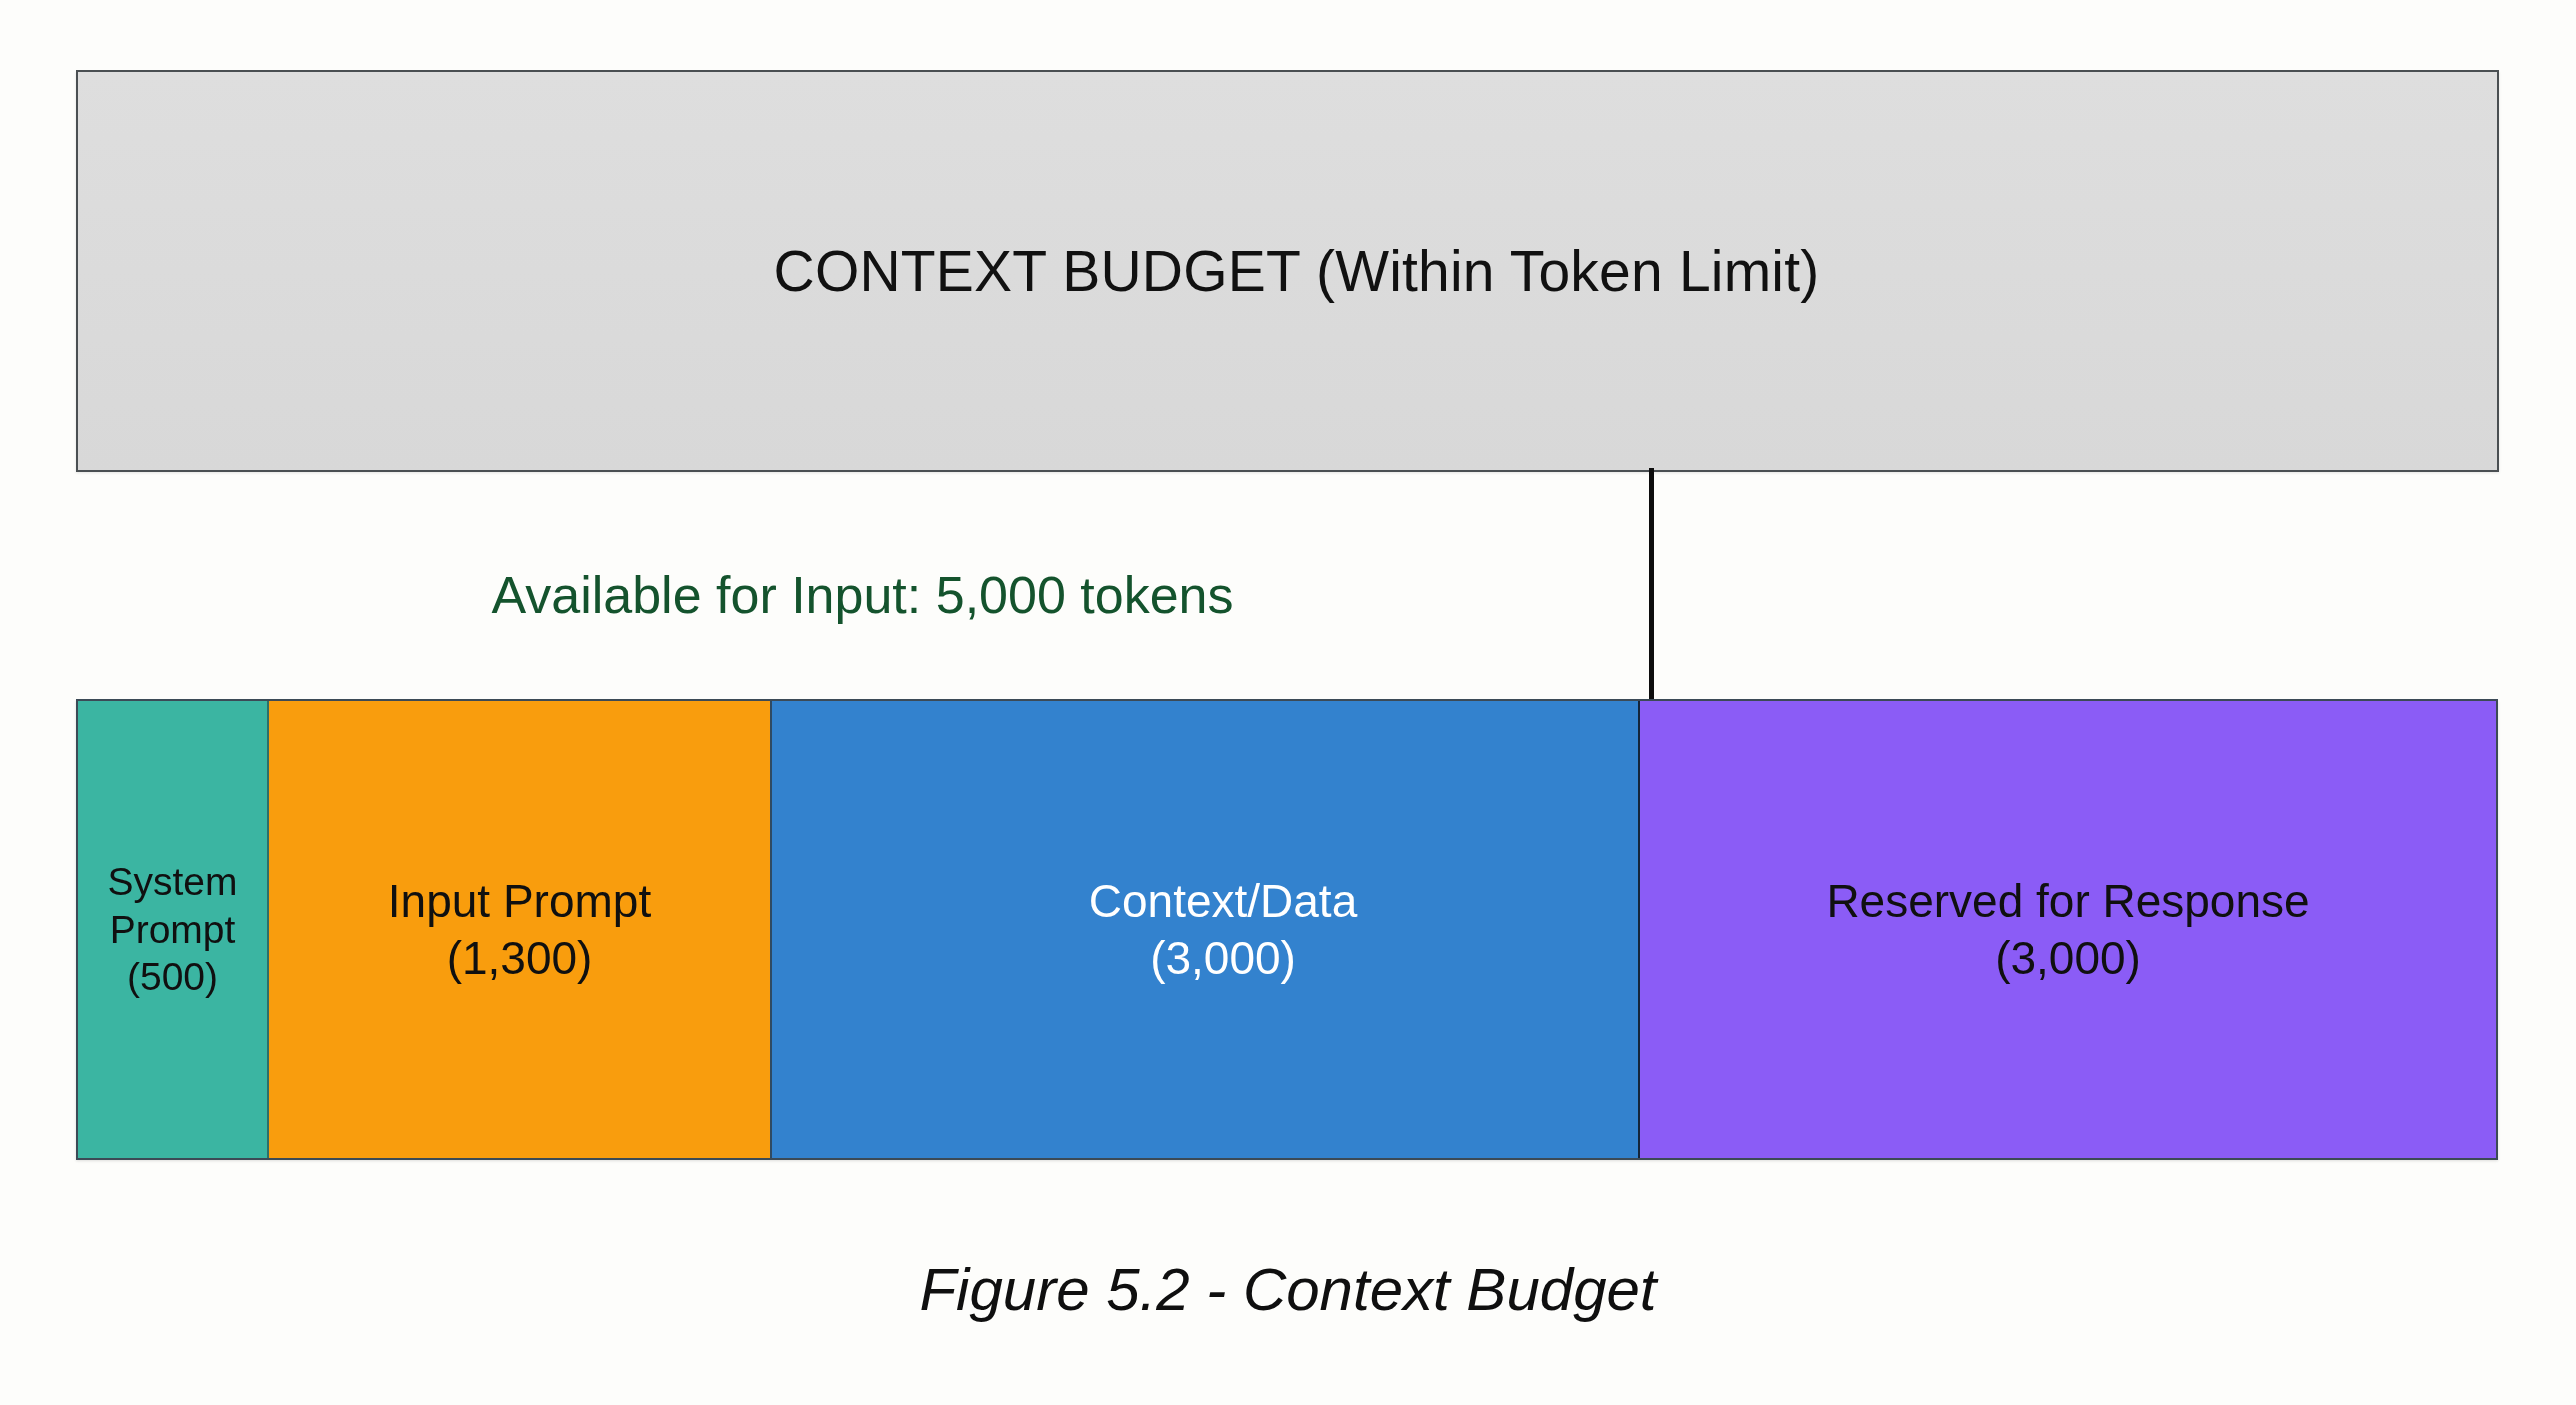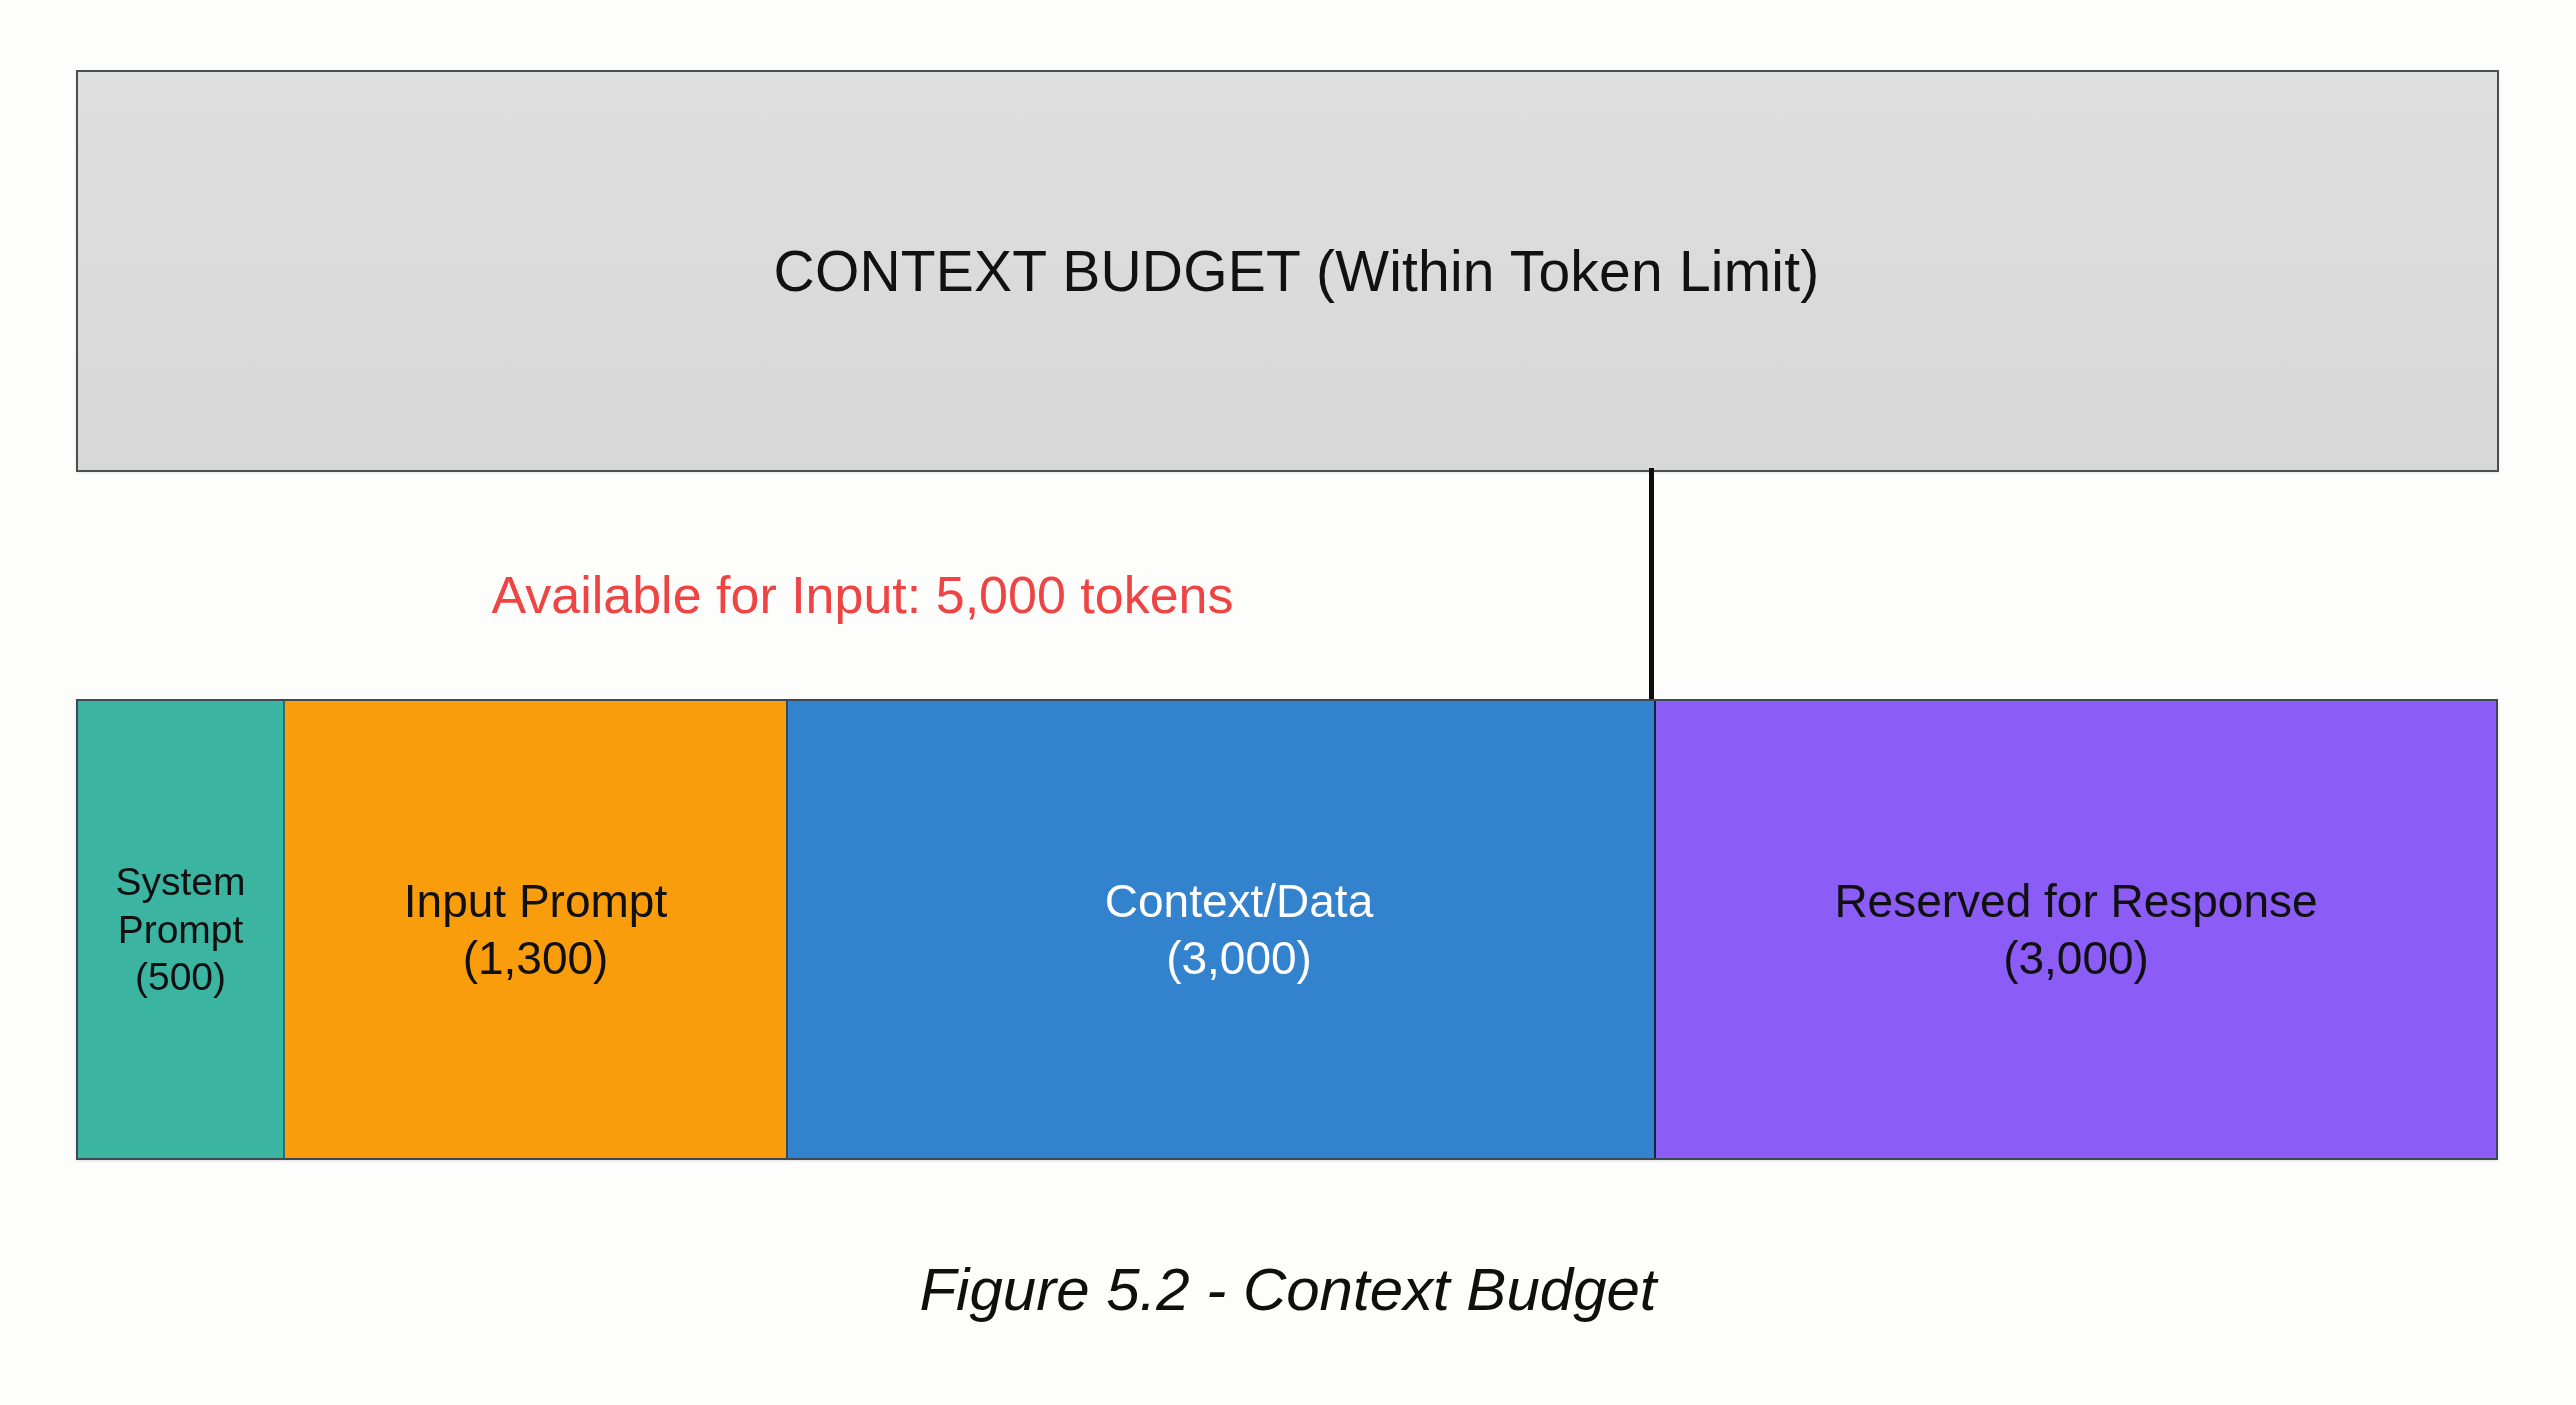--- a/index.html
+++ b/index.html
@@ -61,21 +61,21 @@
     background: #0d0d0d;
   }
 
   
   #available-input-label {
     position: absolute;
     left: 76px;
     top: 565px;
     width: 1573px;
     text-align: center;
-    color: #ef4444;
+    color: #14532d;
     font-size: 52px;
     white-space: nowrap;
   }
 
   
   #budget-bar {
     position: absolute;
     left: 76px;
     top: 699px;
     width: 2422px;
@@ -93,21 +93,21 @@
     justify-content: center;
     text-align: center;
     font-size: 46px;
     line-height: 1.22;
     overflow: hidden;
   }
   .bar-segment .seg-line { white-space: nowrap; }
 
   
   #segment-system-prompt {
-    width: 207px;
+    width: 191px;
     background: #3bb5a2;
     color: #101010;
     border-right: 2.7px solid #2f6f68;
     font-size: 39px;
   }
   #segment-user-prompt {
     width: 503px;
     background: #f99d0d;
     color: #101010;
     border-right: 2.7px solid #2f4a63;

